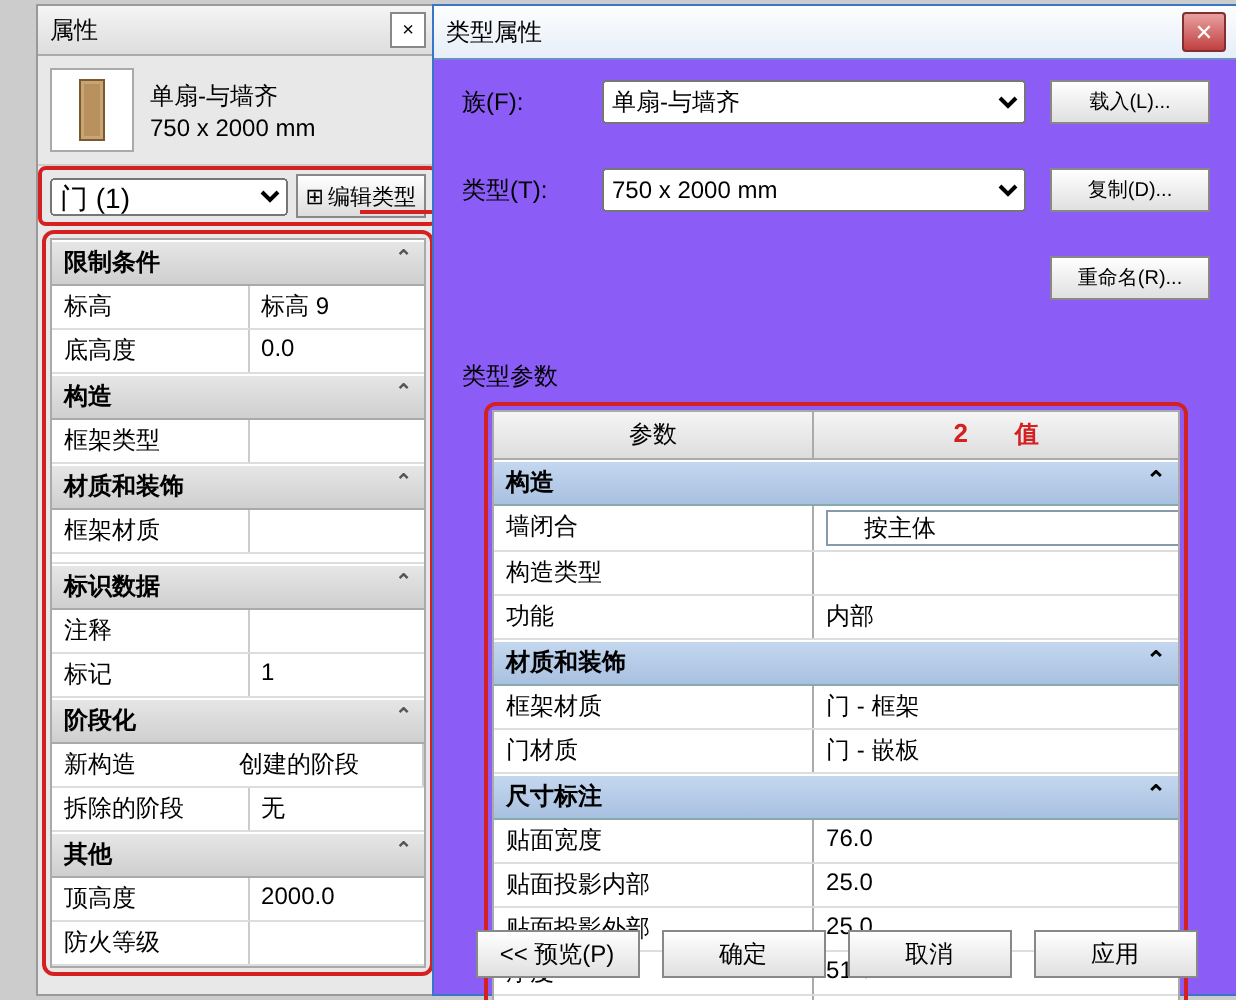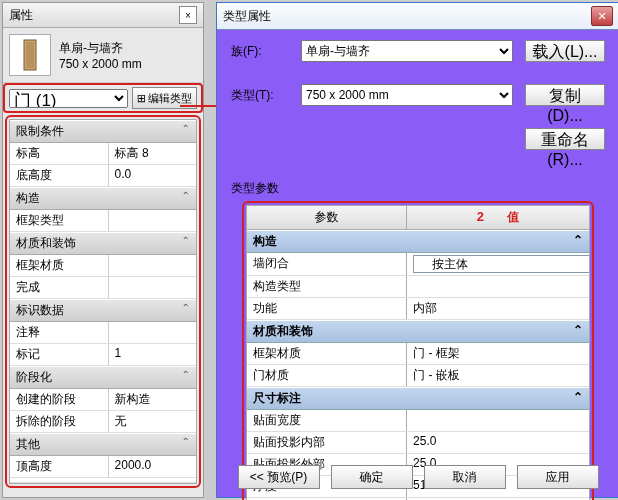--- a/index.html
+++ b/index.html
@@ -1,42 +1,42 @@
 <!DOCTYPE html>
 <html><head>
 <meta charset="utf-8">
 <style>
 body{margin:0;font-family:"Microsoft YaHei","SimSun",sans-serif;font-size:12px;background:#ccc;width:618px;height:500px;overflow:hidden}
 .panel{position:absolute;background:#e8e8e8;border:1px solid #999}
-.prop-panel{left:2px;top:2px;width:200px;height:494px}
+.prop-panel{left:18px;top:2px;width:200px;height:494px}
 .type-panel{left:216px;top:2px;width:402px;height:494px;background:#8b5cf6;border:1px solid #3a76c8}
 .titlebar{height:20px;background:linear-gradient(#f5f5f5,#ddd);border-bottom:1px solid #aaa;padding:2px 6px;display:flex;align-items:center}
 .type-title{height:26px;background:linear-gradient(#fdfdfd,#e6eef9);border-bottom:1px solid #6a8fc0;display:flex;align-items:center;justify-content:space-between;padding:0 6px}
 .close-x{width:20px;height:18px;background:linear-gradient(#e9a0a0,#c04040);color:#fff;border:1px solid #803030;border-radius:2px;display:flex;align-items:center;justify-content:center;font-size:11px;cursor:pointer}
 .push-right{margin-left:auto;width:16px;height:16px;border:1px solid #888;background:#fff;display:flex;align-items:center;justify-content:center;font-size:10px;cursor:pointer}
 .preview-row{display:flex;align-items:center;padding:6px;border-bottom:1px solid #ccc}
 .door-thumb{width:40px;height:40px;border:1px solid #aaa;background:#fff;display:flex;align-items:center;justify-content:center;margin-right:8px}
 .door-thumb svg{width:14px;height:32px}
 .sel-row{display:flex;align-items:center;padding:2px 4px;border:2px solid #d42020;border-radius:4px}
-.sel-row select{flex:1;height:19px;font-size:17px}
+.sel-row select{flex:1;height:19px;font-size:14px}
 .edit-type-btn{margin-left:4px;height:20px;padding:0 4px;font-size:11px;background:linear-gradient(#fff,#ddd);border:1px solid #888;display:flex;align-items:center;cursor:pointer}
 .grid{background:#fff;border:1px solid #aaa}
 .grid-annot{border:2px solid #d42020;border-radius:6px;padding:2px;margin:2px}
-.ghdr{background:linear-gradient(#e6e6e6,#cfcfcf);border-top:1px solid #fff;border-bottom:1px solid #aaa;padding:2px 6px;display:flex;justify-content:space-between;font-weight:normal}
+.ghdr{background:linear-gradient(#e6e6e6,#cfcfcf);border-top:1px solid #fff;border-bottom:1px solid #aaa;padding:2px 6px;display:flex;justify-content:space-between;font-weight:bold}
 .ghdr .caret{color:#555;font-size:10px}
 .grow{display:flex;border-bottom:1px solid #ddd}
 .gcell{padding:2px 6px;overflow:hidden;white-space:nowrap}
 .c1{width:46%;border-right:1px solid #ccc}
 .c2{flex:1}
 .annot-num{color:#d42020;font-weight:bold;text-align:center;font-size:13px}
 .form-area{padding:10px 14px 4px}
 .form-row{display:flex;align-items:center;margin-bottom:22px}
 .form-row label{width:70px}
 .form-row select{flex:1;height:22px;font-size:12px}
-.side-btn{width:80px;height:22px;margin-left:12px;font-size:16px;background:linear-gradient(#fff,#e0e0e0);border:1px solid #888;cursor:pointer}
+.side-btn{width:80px;height:22px;margin-left:12px;font-size:10px;background:linear-gradient(#fff,#e0e0e0);border:1px solid #888;cursor:pointer}
 .type-grid-wrap{border:2px solid #d42020;border-radius:6px;margin:2px 25px;padding:2px}
 .type-grid{background:#fff;border:1px solid #aaa;height:296px;overflow:auto}
 .thdr{display:flex;background:linear-gradient(#f5f5f5,#ddd);border-bottom:1px solid #aaa}
 .thdr .tc{padding:3px 6px;text-align:center}
 .tc1{width:43%;border-right:1px solid #aaa}
 .tc2{flex:1}
 .thdr .tc2{color:#d42020;font-weight:bold}
 .subhdr{background:linear-gradient(#c4d7ef,#a8c0e0);border-top:1px solid #fff;border-bottom:1px solid #8aa;padding:2px 6px;font-weight:bold;display:flex;justify-content:space-between}
 .trow{display:flex;border-bottom:1px solid #ddd}
 .trow .tc{padding:2px 6px}
@@ -76,21 +76,21 @@
     </div>
   </div>
   <div class="grid-annot">
     <div class="grid" id="prop-grid">
         <div class="ghdr">
           <span>限制条件</span>
           <span class="caret">⌃</span>
         </div>
         <div class="grow">
           <div class="gcell c1">标高</div>
-          <div class="gcell c2">标高 8</div>
+          <div class="gcell c2">标高 9</div>
         </div>
         <div class="grow">
           <div class="gcell c1">底高度</div>
           <div class="gcell c2">0.0</div>
         </div>
         <div class="ghdr">
           <span>构造</span>
           <span class="caret">⌃</span>
         </div>
         <div class="grow">
@@ -99,56 +99,56 @@
         </div>
         <div class="ghdr">
           <span>材质和装饰</span>
           <span class="caret">⌃</span>
         </div>
         <div class="grow">
           <div class="gcell c1">框架材质</div>
           <div class="gcell c2"></div>
         </div>
         <div class="grow">
-          <div class="gcell c1">完成</div>
           <div class="gcell c2"></div>
         </div>
         <div class="ghdr">
           <span>标识数据</span>
           <span class="caret">⌃</span>
         </div>
         <div class="grow">
           <div class="gcell c1">注释</div>
           <div class="gcell c2"></div>
         </div>
         <div class="grow">
           <div class="gcell c1">标记</div>
           <div class="gcell c2">1</div>
         </div>
         <div class="ghdr">
           <span>阶段化</span>
           <span class="caret">⌃</span>
         </div>
         <div class="grow">
+          <div class="gcell c2">新构造</div>
           <div class="gcell c1">创建的阶段</div>
-          <div class="gcell c2">新构造</div>
         </div>
         <div class="grow">
           <div class="gcell c1">拆除的阶段</div>
           <div class="gcell c2">无</div>
         </div>
         <div class="ghdr">
           <span>其他</span>
           <span class="caret">⌃</span>
         </div>
         <div class="grow">
           <div class="gcell c1">顶高度</div>
           <div class="gcell c2">2000.0</div>
         </div>
         <div class="grow">
+          <div class="gcell c1">防火等级</div>
           <div class="gcell c2"></div>
         </div>
       </div>
 
   </div>
 </div>
 
 <svg class="arrow" viewBox="0 0 60 20">
   <path d="M2 10 L50 10" stroke="#d42020" stroke-width="2" fill="none"></path>
   <path d="M50 10 L42 5 L42 15 Z" fill="#d42020"></path>
@@ -211,20 +211,21 @@
           <div class="trow">
             <div class="tc tc1">门材质</div>
             <div class="tc tc2">门 - 嵌板</div>
           </div>
           <div class="subhdr">
             <span>尺寸标注</span>
             <span class="caret">⌃</span>
           </div>
           <div class="trow">
             <div class="tc tc1">贴面宽度</div>
+            <div class="tc tc2">76.0</div>
           </div>
           <div class="trow">
             <div class="tc tc1">贴面投影内部</div>
             <div class="tc tc2">25.0</div>
           </div>
           <div class="trow">
             <div class="tc tc1">贴面投影外部</div>
             <div class="tc tc2">25.0</div>
           </div>
           <div class="trow">

